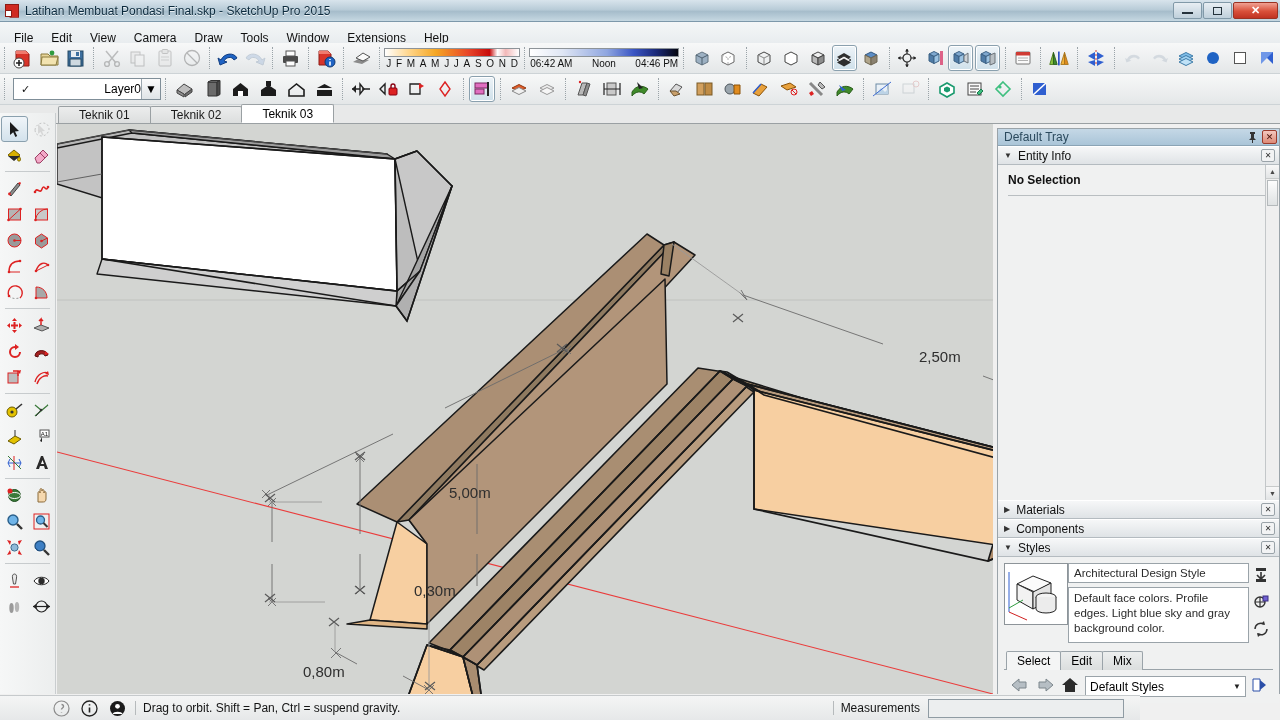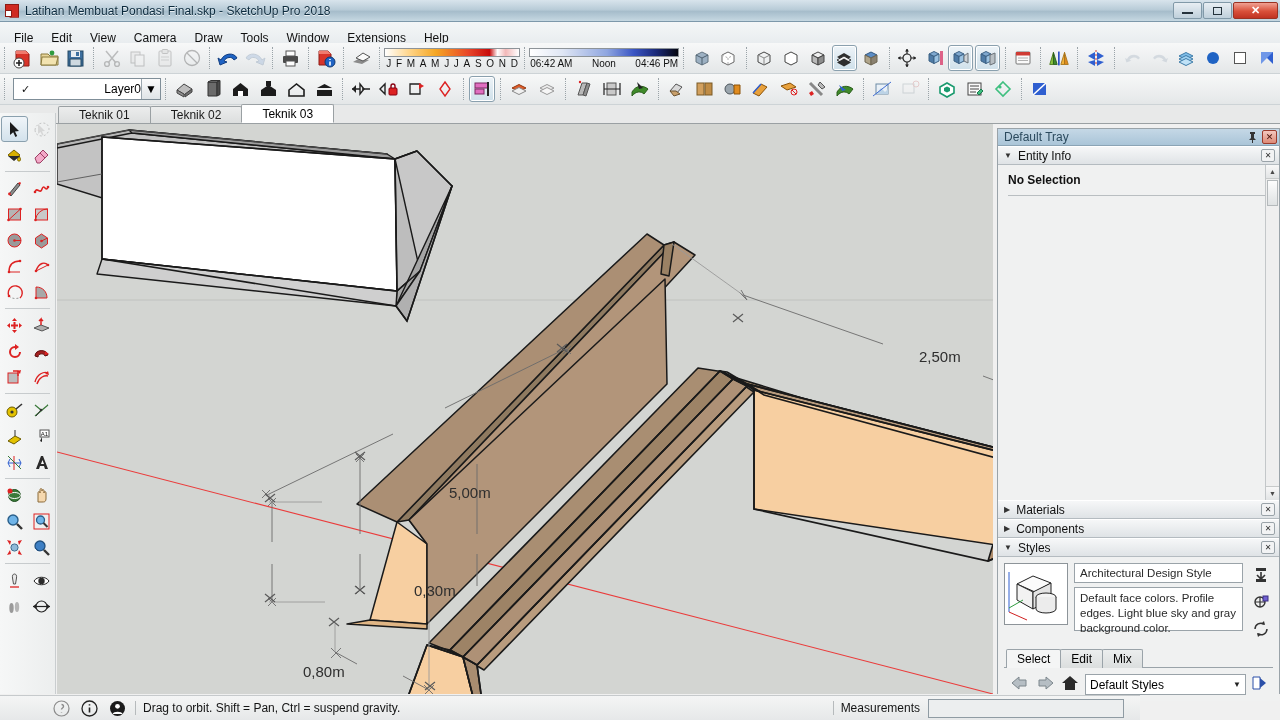--- a/index.html
+++ b/index.html
@@ -206,32 +206,32 @@
   }
   .vscroll .arw.bot{ position:absolute; bottom:0; width:100%; border-top:1px solid #c7caca;border-bottom:none;}
   .vscroll .thumb{
     margin:1px 1px 0 1px;height:26px;
     background:linear-gradient(to bottom,#fdfdfd,#dfe2e3);
     border:1px solid #b4b9bb;
   }
 
   
   .styles-body{ background:#f0f1f1; padding:6px; }
-  .styles-top{ display:flex; gap:6px; }
+  .styles-top{ display:flex; }
   .style-thumb{
     width:64px;height:62px; border:1px solid #8d9499; background:#fff; flex:none;
     position:relative;
   }
   .style-fields{ flex:1; display:flex; flex-direction:column; gap:4px;}
   .style-name{
     height:20px; border:1px solid #9aa3a9; background:#fff;
     display:flex;align-items:center;padding:0 5px;font-size:11.5px;color:#2a2a2a;
   }
   .style-desc{
-    height:44px; border:1px solid #9aa3a9; background:#fff;
+    height:56px; border:1px solid #9aa3a9; background:#fff;
     padding:3px 5px; font-size:11.5px; color:#2a2a2a; line-height:1.32;
   }
   .style-side{ width:24px; display:flex;flex-direction:column;align-items:center;gap:6px; padding-top:3px;}
   .stabs{ display:flex; margin-top:8px; padding-left:2px;text-align:center; }
   .stab{
     padding:2px 10px; border:1px solid #9aa3a9; border-bottom:none;
     background:linear-gradient(to bottom,#eceeee,#dbdede); margin-right:-1px;
     font-size:12px; border-radius:2px 2px 0 0;
   }
   .stab.active{ background:#f4f5f5; position:relative; z-index:2; }
@@ -263,21 +263,21 @@
 </head>
 <body>
 
 <div id="app">
 
   <div class="titlebar">
     <div class="tb-icon">
       <div class="sk"></div>
         <div class="sk2"></div>
     </div>
-    <div class="title">Latihan Membuat Pondasi Final.skp - SketchUp Pro 2018</div>
+    <div class="title">Latihan Membuat Pondasi Final.skp - SketchUp Pro 2015</div>
     <div class="winbtns">
       <div class="winbtn">
           <div class="dash"></div>
         </div>
       <div class="winbtn">
           <div class="sq"></div>
         </div>
       <div class="winbtn close">✕</div>
     </div>
   </div>

